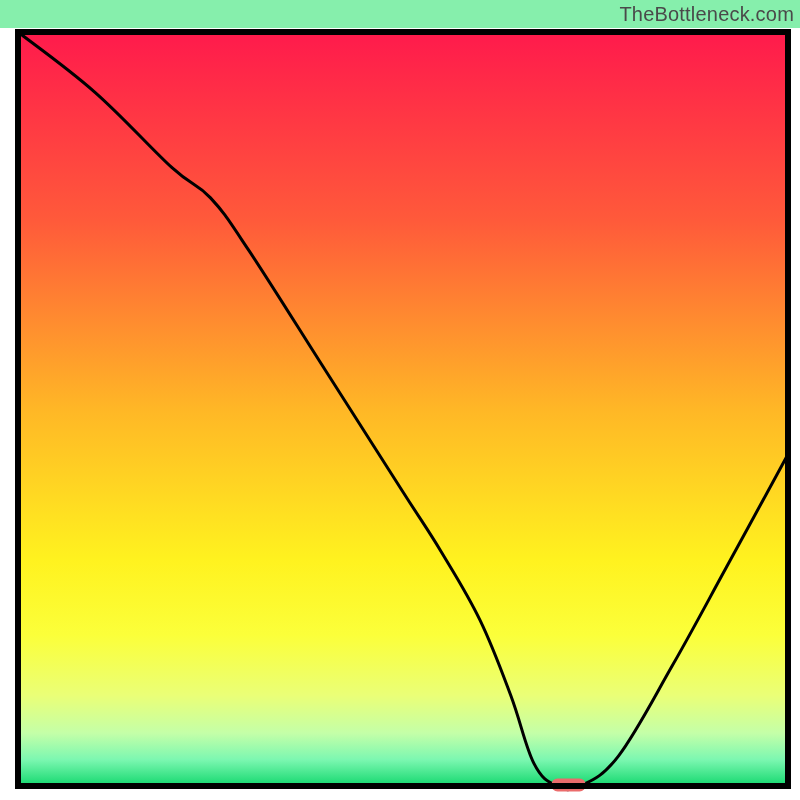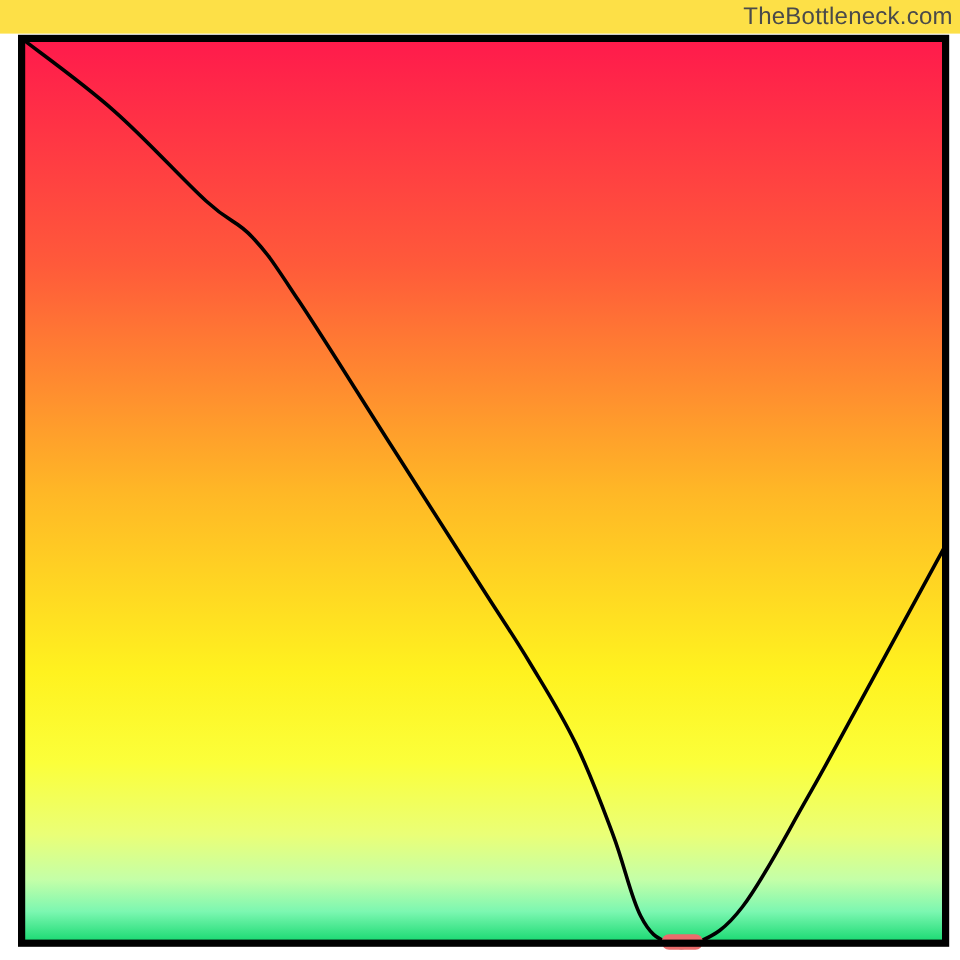--- a/index.html
+++ b/index.html
@@ -10,21 +10,21 @@
     background: #ffffff;
     overflow: hidden;
     font-family: Arial, Helvetica, sans-serif;
   }
   .top-bar {
     position: absolute;
     top: 0;
     left: 0;
     width: 800px;
     height: 28px;
-    background: #fde047;
+    background: #86efac;
   }
   .watermark {
     position: absolute;
     top: 3px;
     right: 6px;
     color: #4a4a4a;
     font-size: 20px;
     letter-spacing: 0.2px;
     font-weight: 400;
   }

